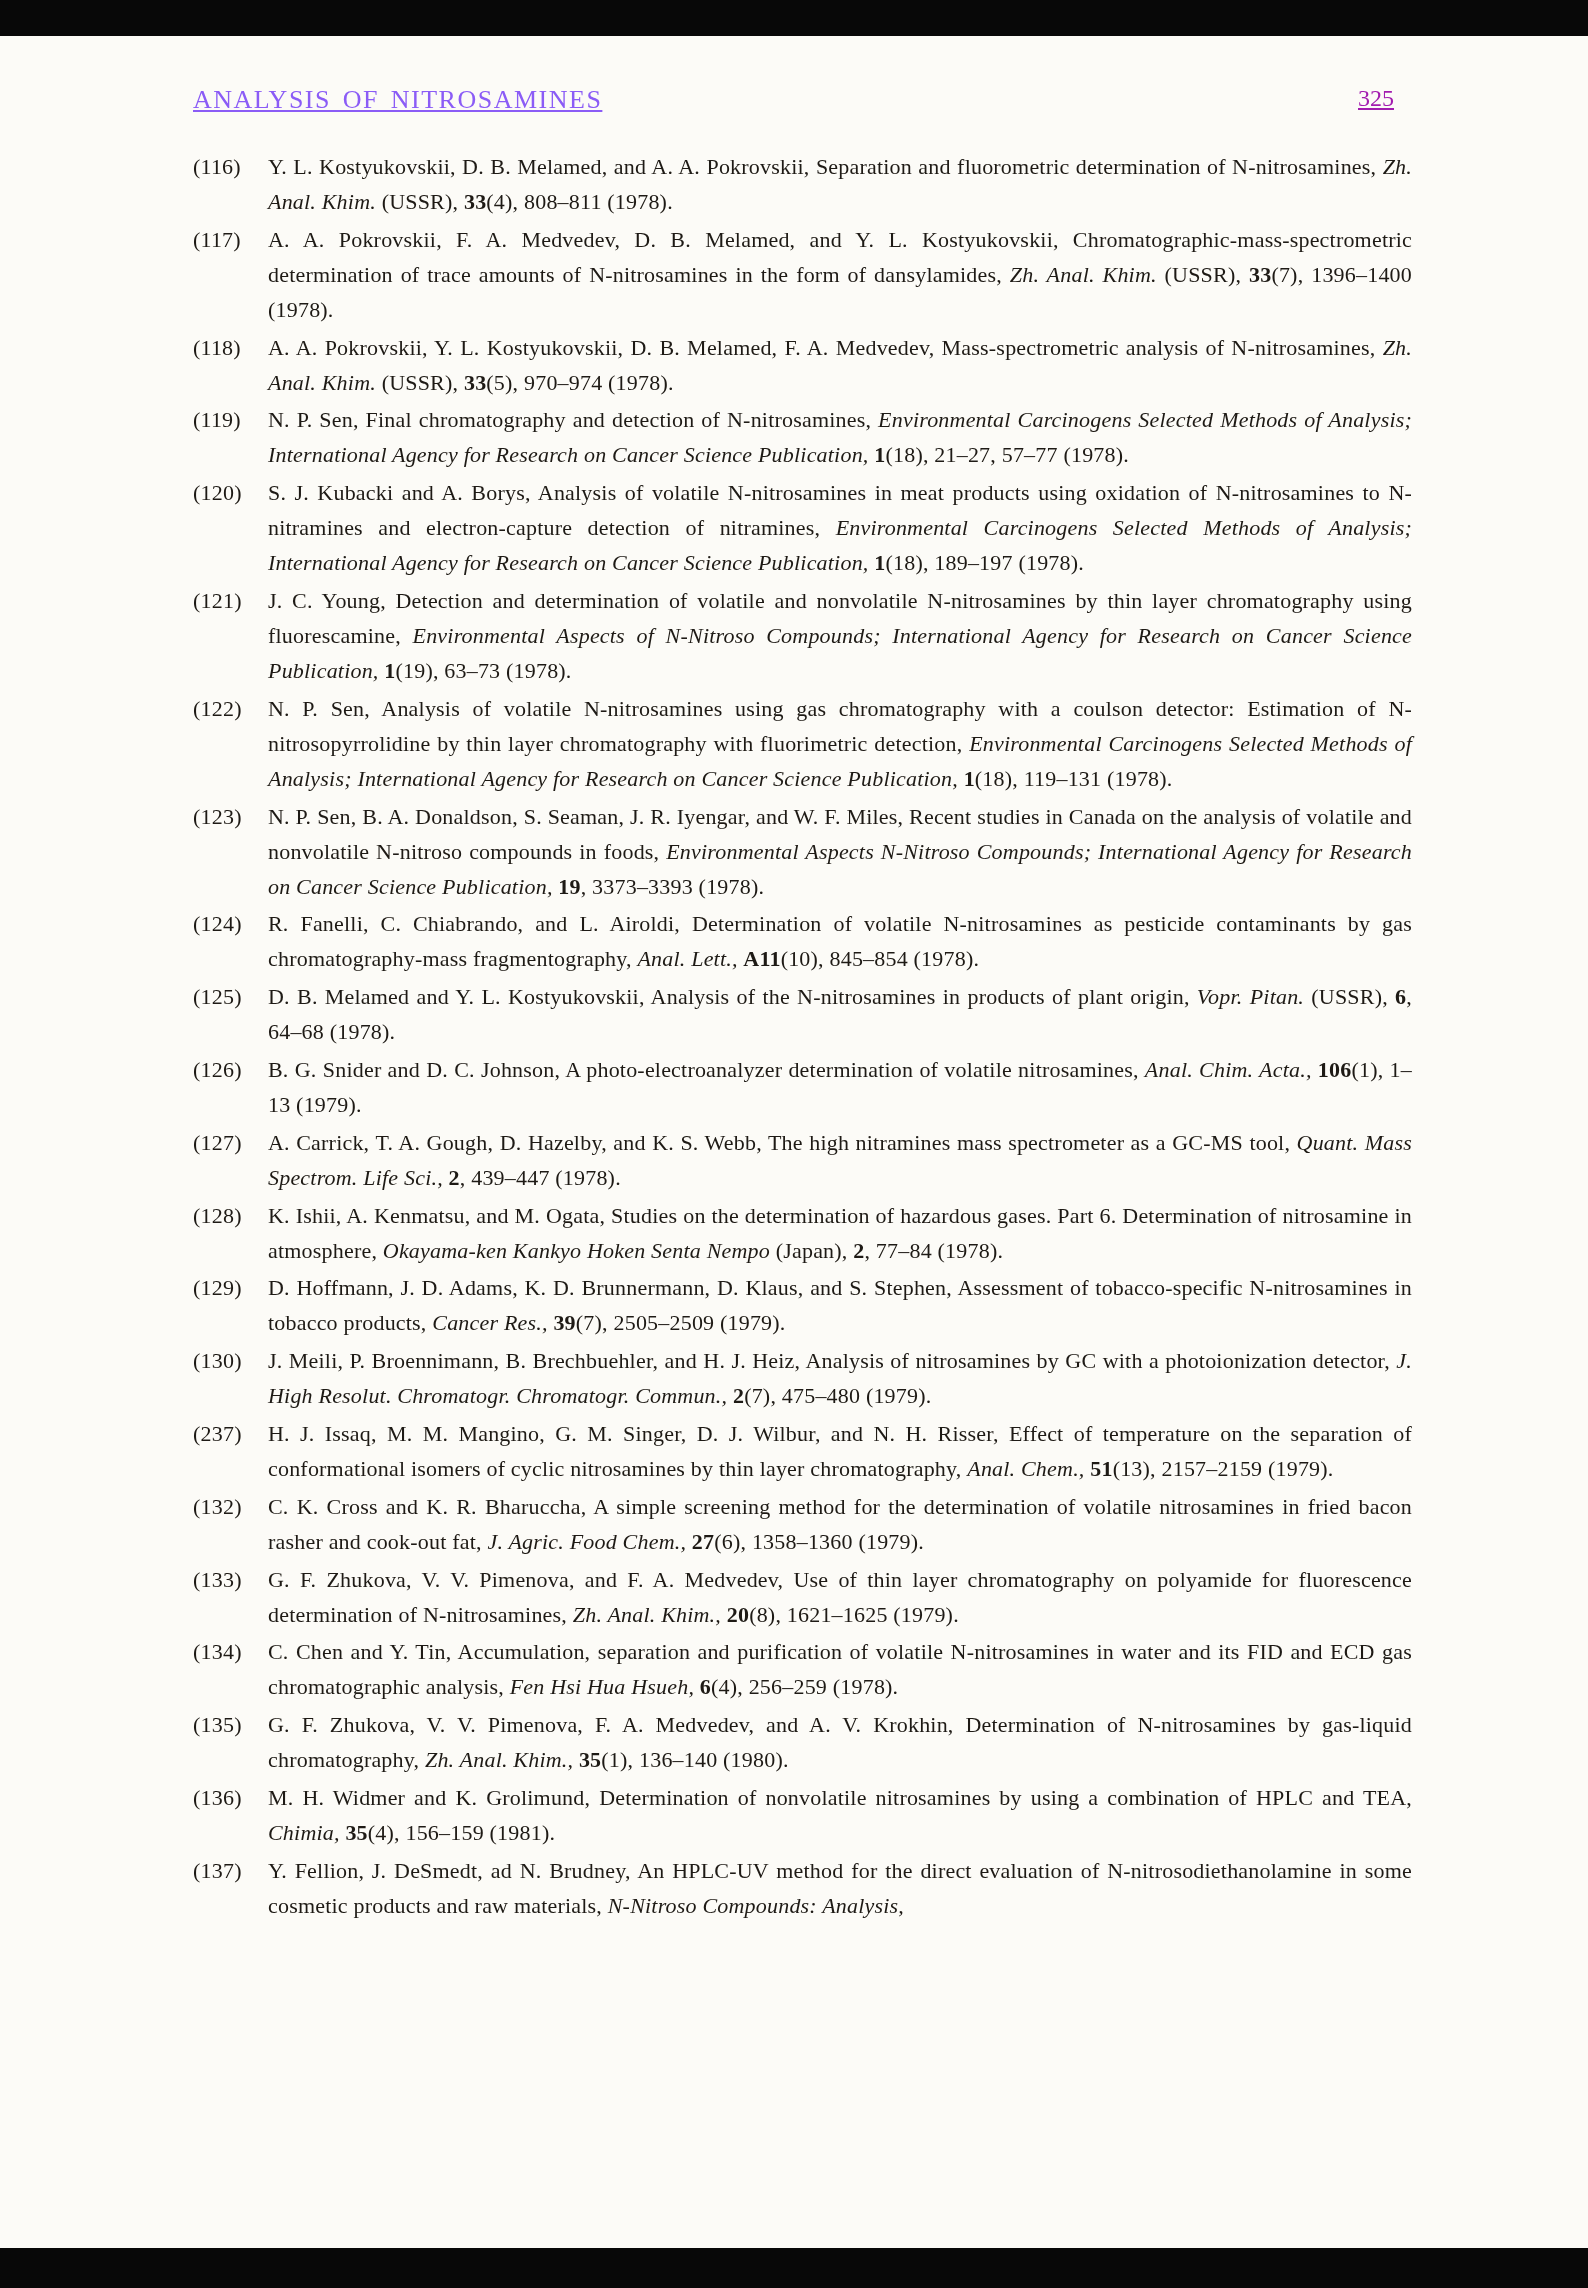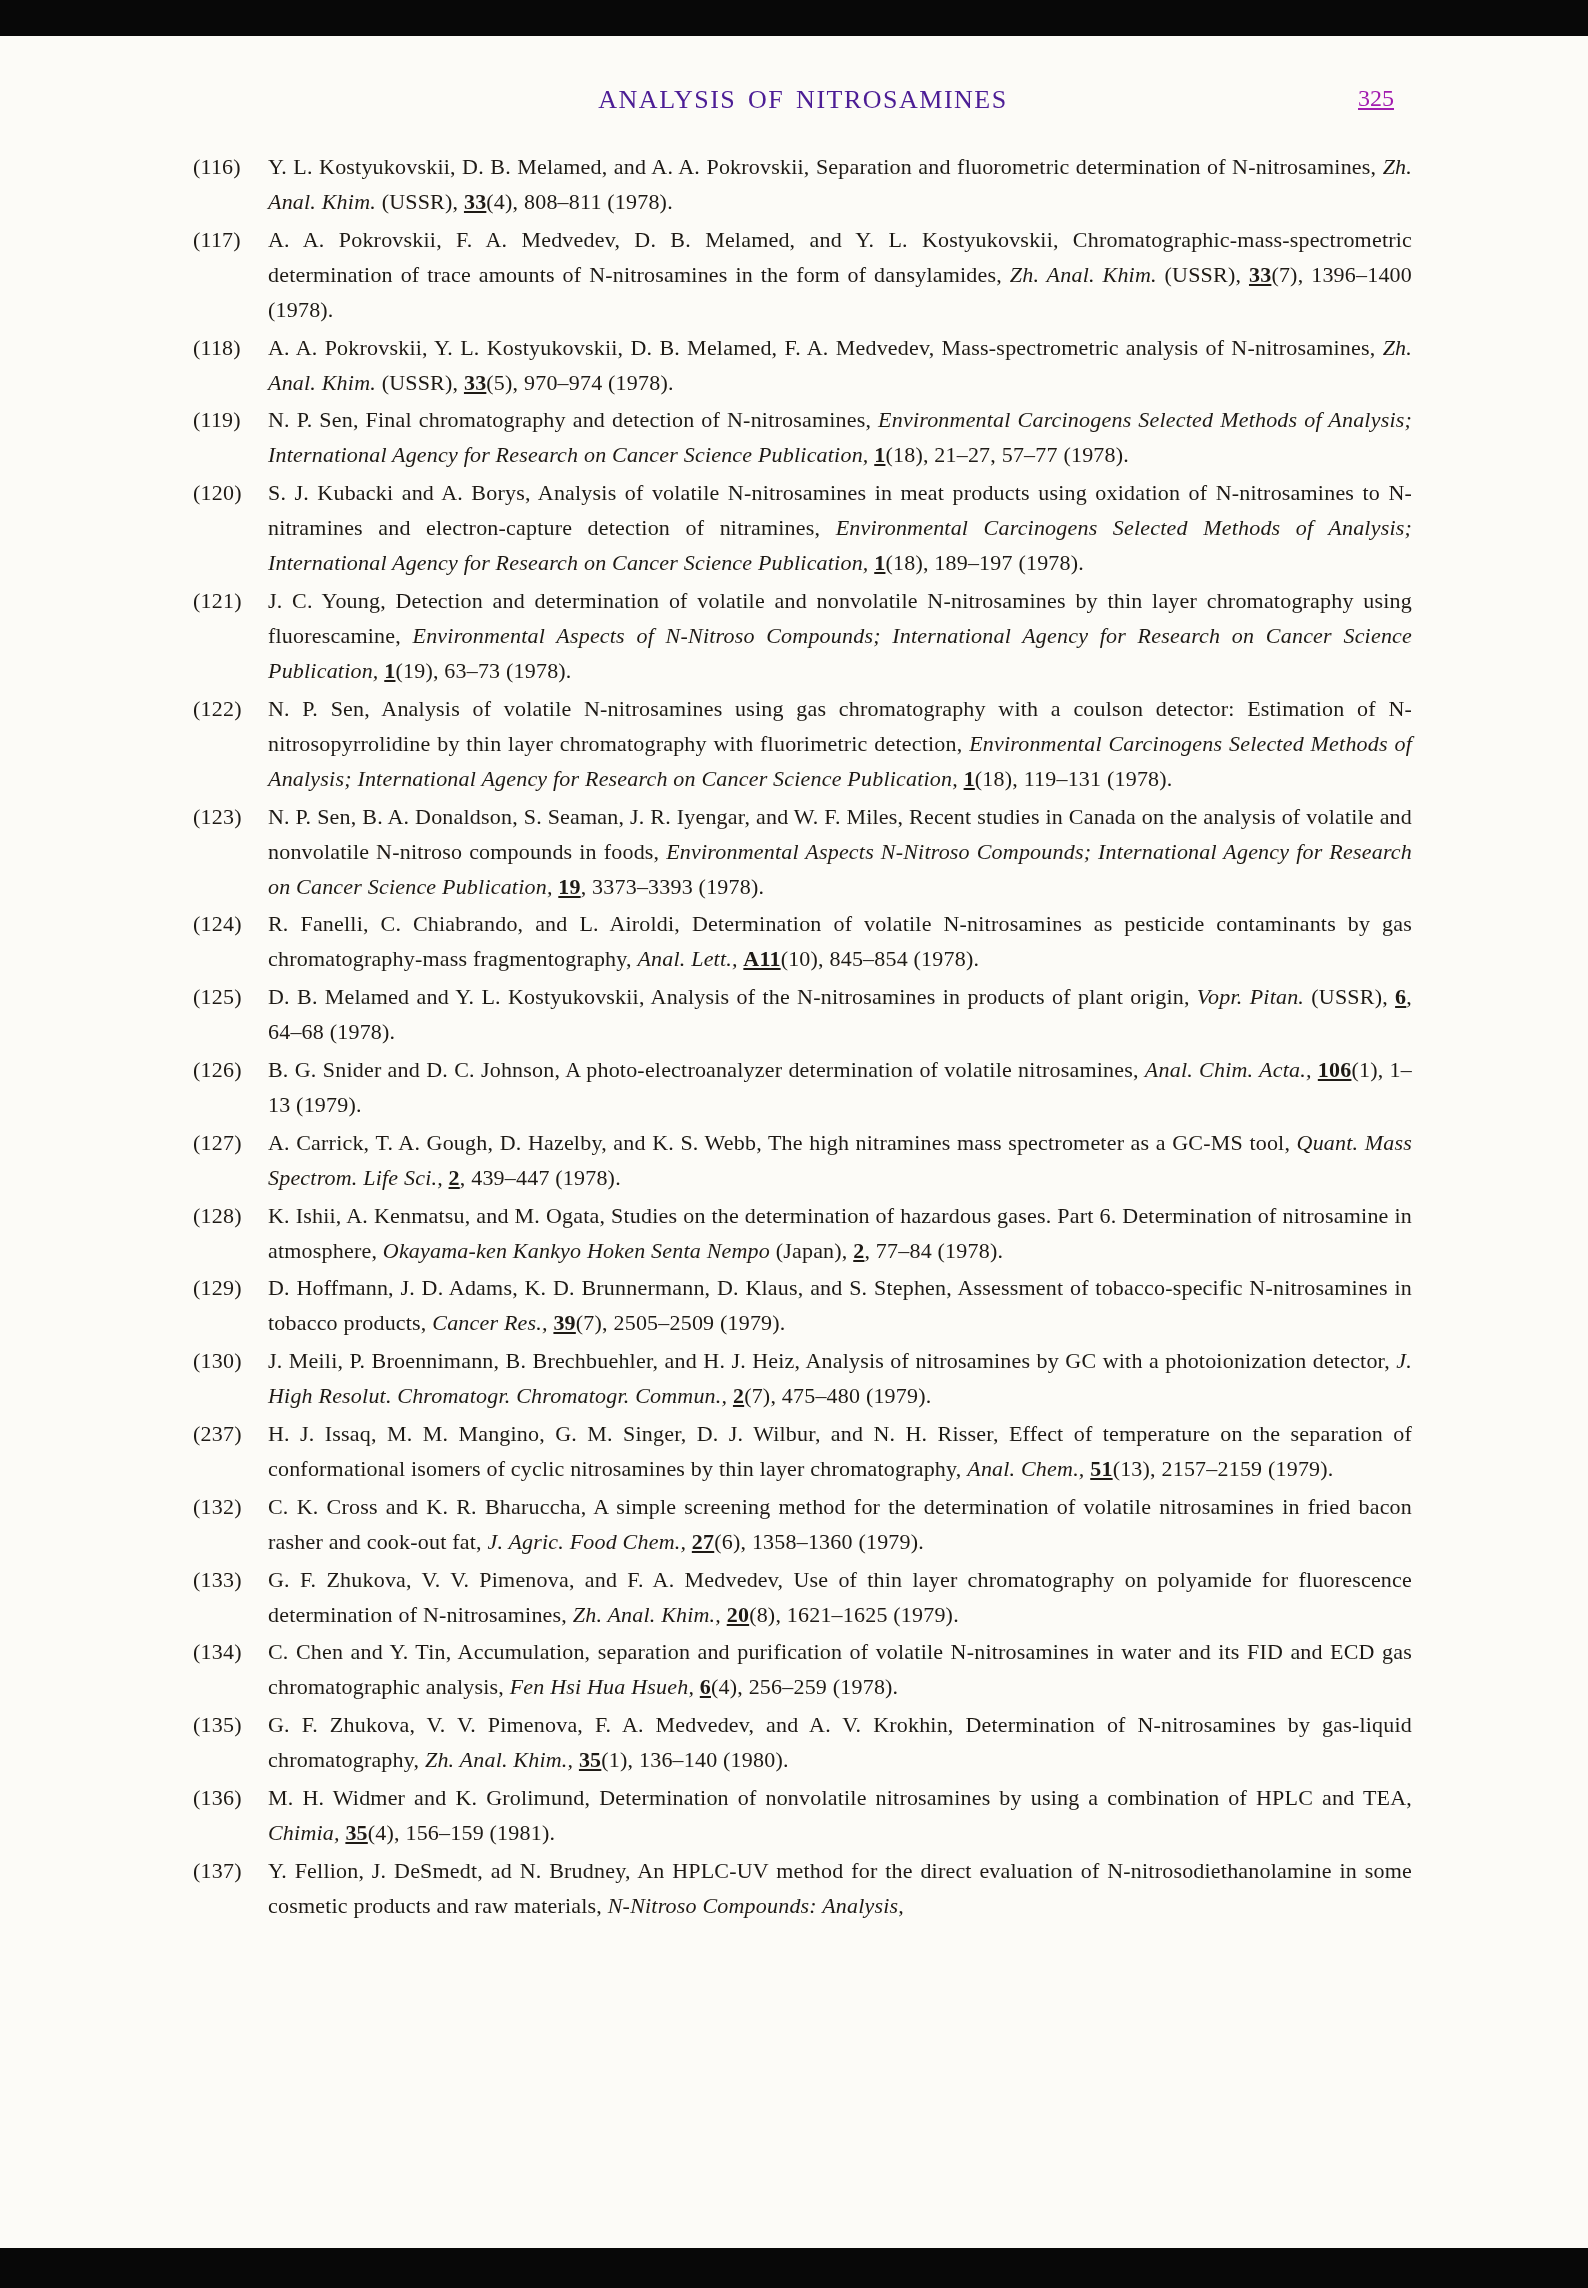--- a/index.html
+++ b/index.html
@@ -34,25 +34,25 @@
     box-sizing: border-box;
     padding: 49px 176px 0 193px;
   }
 
   .page-header {
     position: relative;
     height: 38px;
     margin-bottom: 26px;
   }
   .running-title {
-    text-align: center;
     font-size: 26px;
     letter-spacing: 1.5px;
     word-spacing: 3.8px;
-    color: #4c1d95;
+    color: #8b5cf6;
+    text-decoration: underline;
   }
   .page-number {
     position: absolute;
     right: 19px;
     top: 0;
     font-size: 24px;
     color: #a21caf;
     text-decoration: underline;
   }
 
@@ -69,21 +69,21 @@
   }
   .ref-label {
     flex: 0 0 75px;
     white-space: nowrap;
   }
   .ref-body {
     flex: 1 1 auto;
     text-align: justify;
   }
   .it { font-style: italic; }
-  .bd { font-weight: 700; text-decoration: underline; }
+  .bd { font-weight: 700; }
 </style>
 </head>
 <body>
 
 <div class="scan-bar top"></div>
 
 <div class="page">
   <header class="page-header">
     <div class="running-title">ANALYSIS OF NITROSAMINES</div>
     <div class="page-number">325</div>

